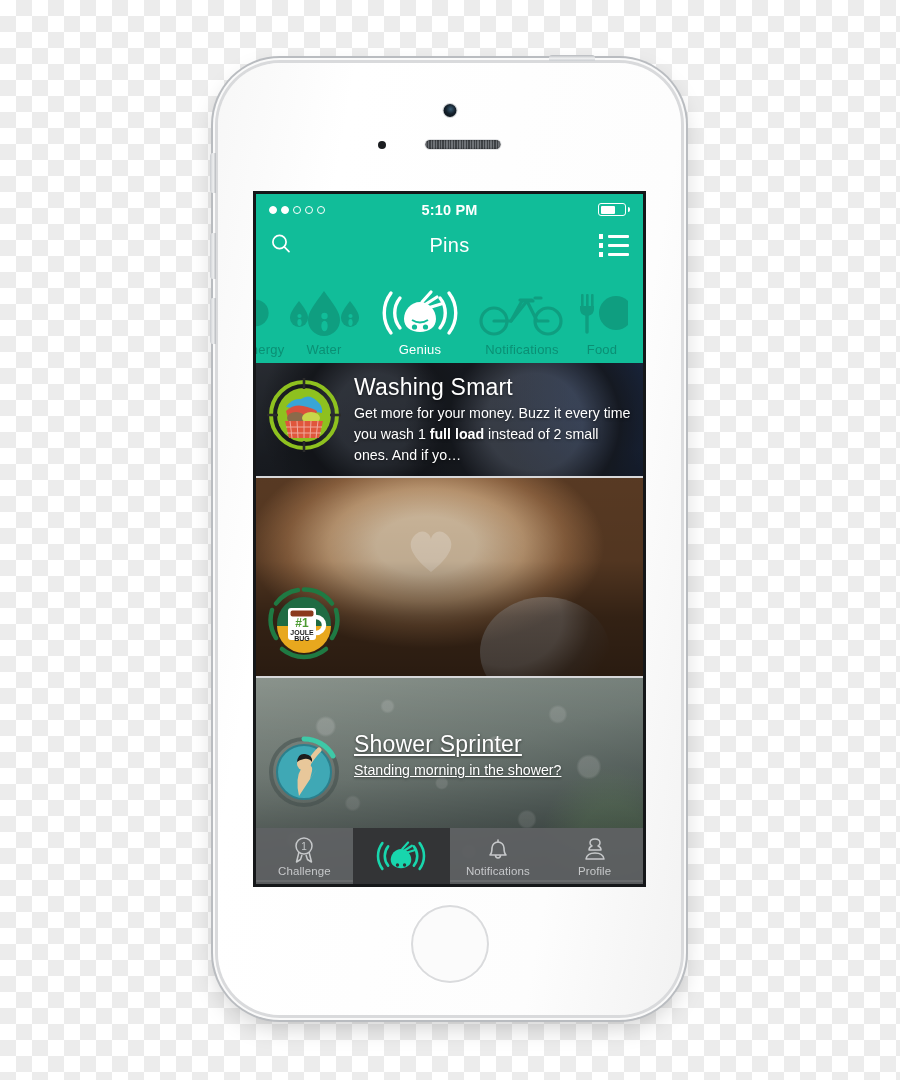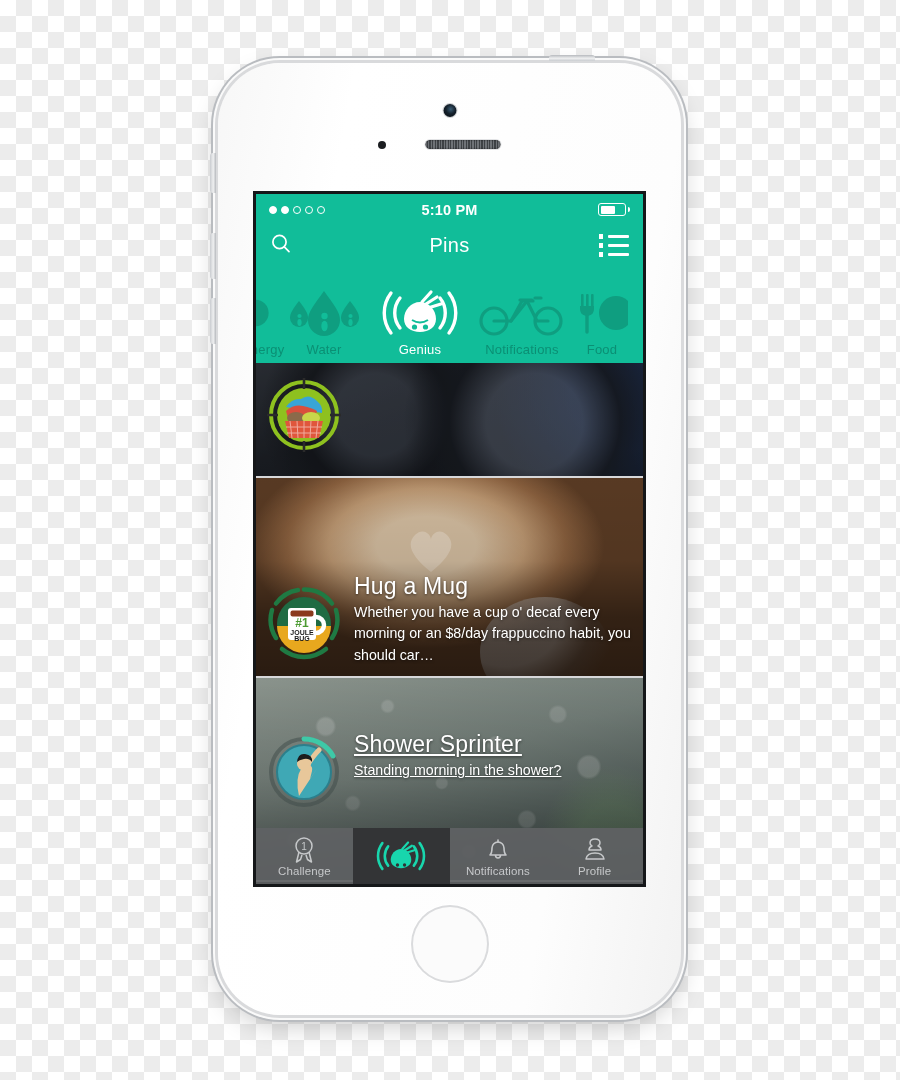--- a/index.html
+++ b/index.html
@@ -395,20 +395,24 @@
                   <line x1="24" y1="44" x2="26" y2="61"></line>
                     <line x1="31" y1="44" x2="32" y2="61"></line>
                   <line x1="38" y1="44" x2="38" y2="61"></line>
                     <line x1="45" y1="44" x2="44" y2="61"></line>
                   <line x1="52" y1="44" x2="50" y2="61"></line>
                   <line x1="20" y1="50" x2="56" y2="50"></line>
                     <line x1="21" y1="56" x2="55" y2="56"></line>
                 </g>
               </svg>
             </div>
+            <div class="card-text">
+              <div class="card-title">Washing Smart</div>
+              <div class="card-desc"><span>Get more for your money. Buzz it every time you wash 1 </span><b>full load</b><span> instead of 2 small ones. And if yo…</span></div>
+            </div>
           </div>
         </div>
 
         <div class="card" id="card-2">
           <div class="card-bg" id="bg-2">
             <svg class="heart" viewBox="0 0 56 52">
               <path d="M28 50 C8 34 3 22 12 13 C20 5 28 12 28 18 C28 12 36 5 44 13 C53 22 48 34 28 50 z" fill="#f2e4d2"></path>
             </svg>
             <div class="cupedge"></div>
           </div>
@@ -426,24 +430,20 @@
                 <circle cx="38" cy="38" r="27" fill="#1f6b43"></circle>
                 <path d="M11 40 a27 27 0 0 0 54 0 z" fill="#e8a81e"></path>
                 <path d="M50 31 a8 8 0 0 1 0 16" fill="none" stroke="#fff" stroke-width="4.5"></path>
                 <rect x="22" y="22" width="28" height="32" rx="3" fill="#fff"></rect>
                 <rect x="24.5" y="24.5" width="23" height="6" rx="2" fill="#8b3a1e"></rect>
                 <text x="36" y="41" font-family="Liberation Sans, sans-serif" font-size="12" font-weight="bold" fill="#4c9b32" text-anchor="middle">#1</text>
                 <text x="36" y="48.5" font-family="Liberation Sans, sans-serif" font-size="7" font-weight="bold" fill="#1b1b1b" text-anchor="middle">JOULE</text>
                 <text x="36" y="54.5" font-family="Liberation Sans, sans-serif" font-size="7" font-weight="bold" fill="#1b1b1b" text-anchor="middle">BUG</text>
               </svg>
             </div>
-            <div class="card-text">
-              <div class="card-title">Hug a Mug</div>
-              <div class="card-desc">Whether you have a cup o' decaf every morning or an $8/day frappuccino habit, you should car…</div>
-            </div>
           </div>
         </div>
 
         <div class="card" id="card-3">
           <div class="card-bg" id="bg-3"></div>
           <div class="card-shade" style="background:linear-gradient(180deg,rgba(0,0,0,.10) 0%,rgba(0,0,0,.18) 50%,rgba(0,0,0,.40) 100%)"></div>
           <div class="card-inner">
             <div class="badge">
               <svg width="76" height="76" viewBox="0 0 76 76">
                 <circle cx="38" cy="38" r="33" fill="none" stroke="#3d4a48" stroke-width="4" opacity=".5"></circle>

